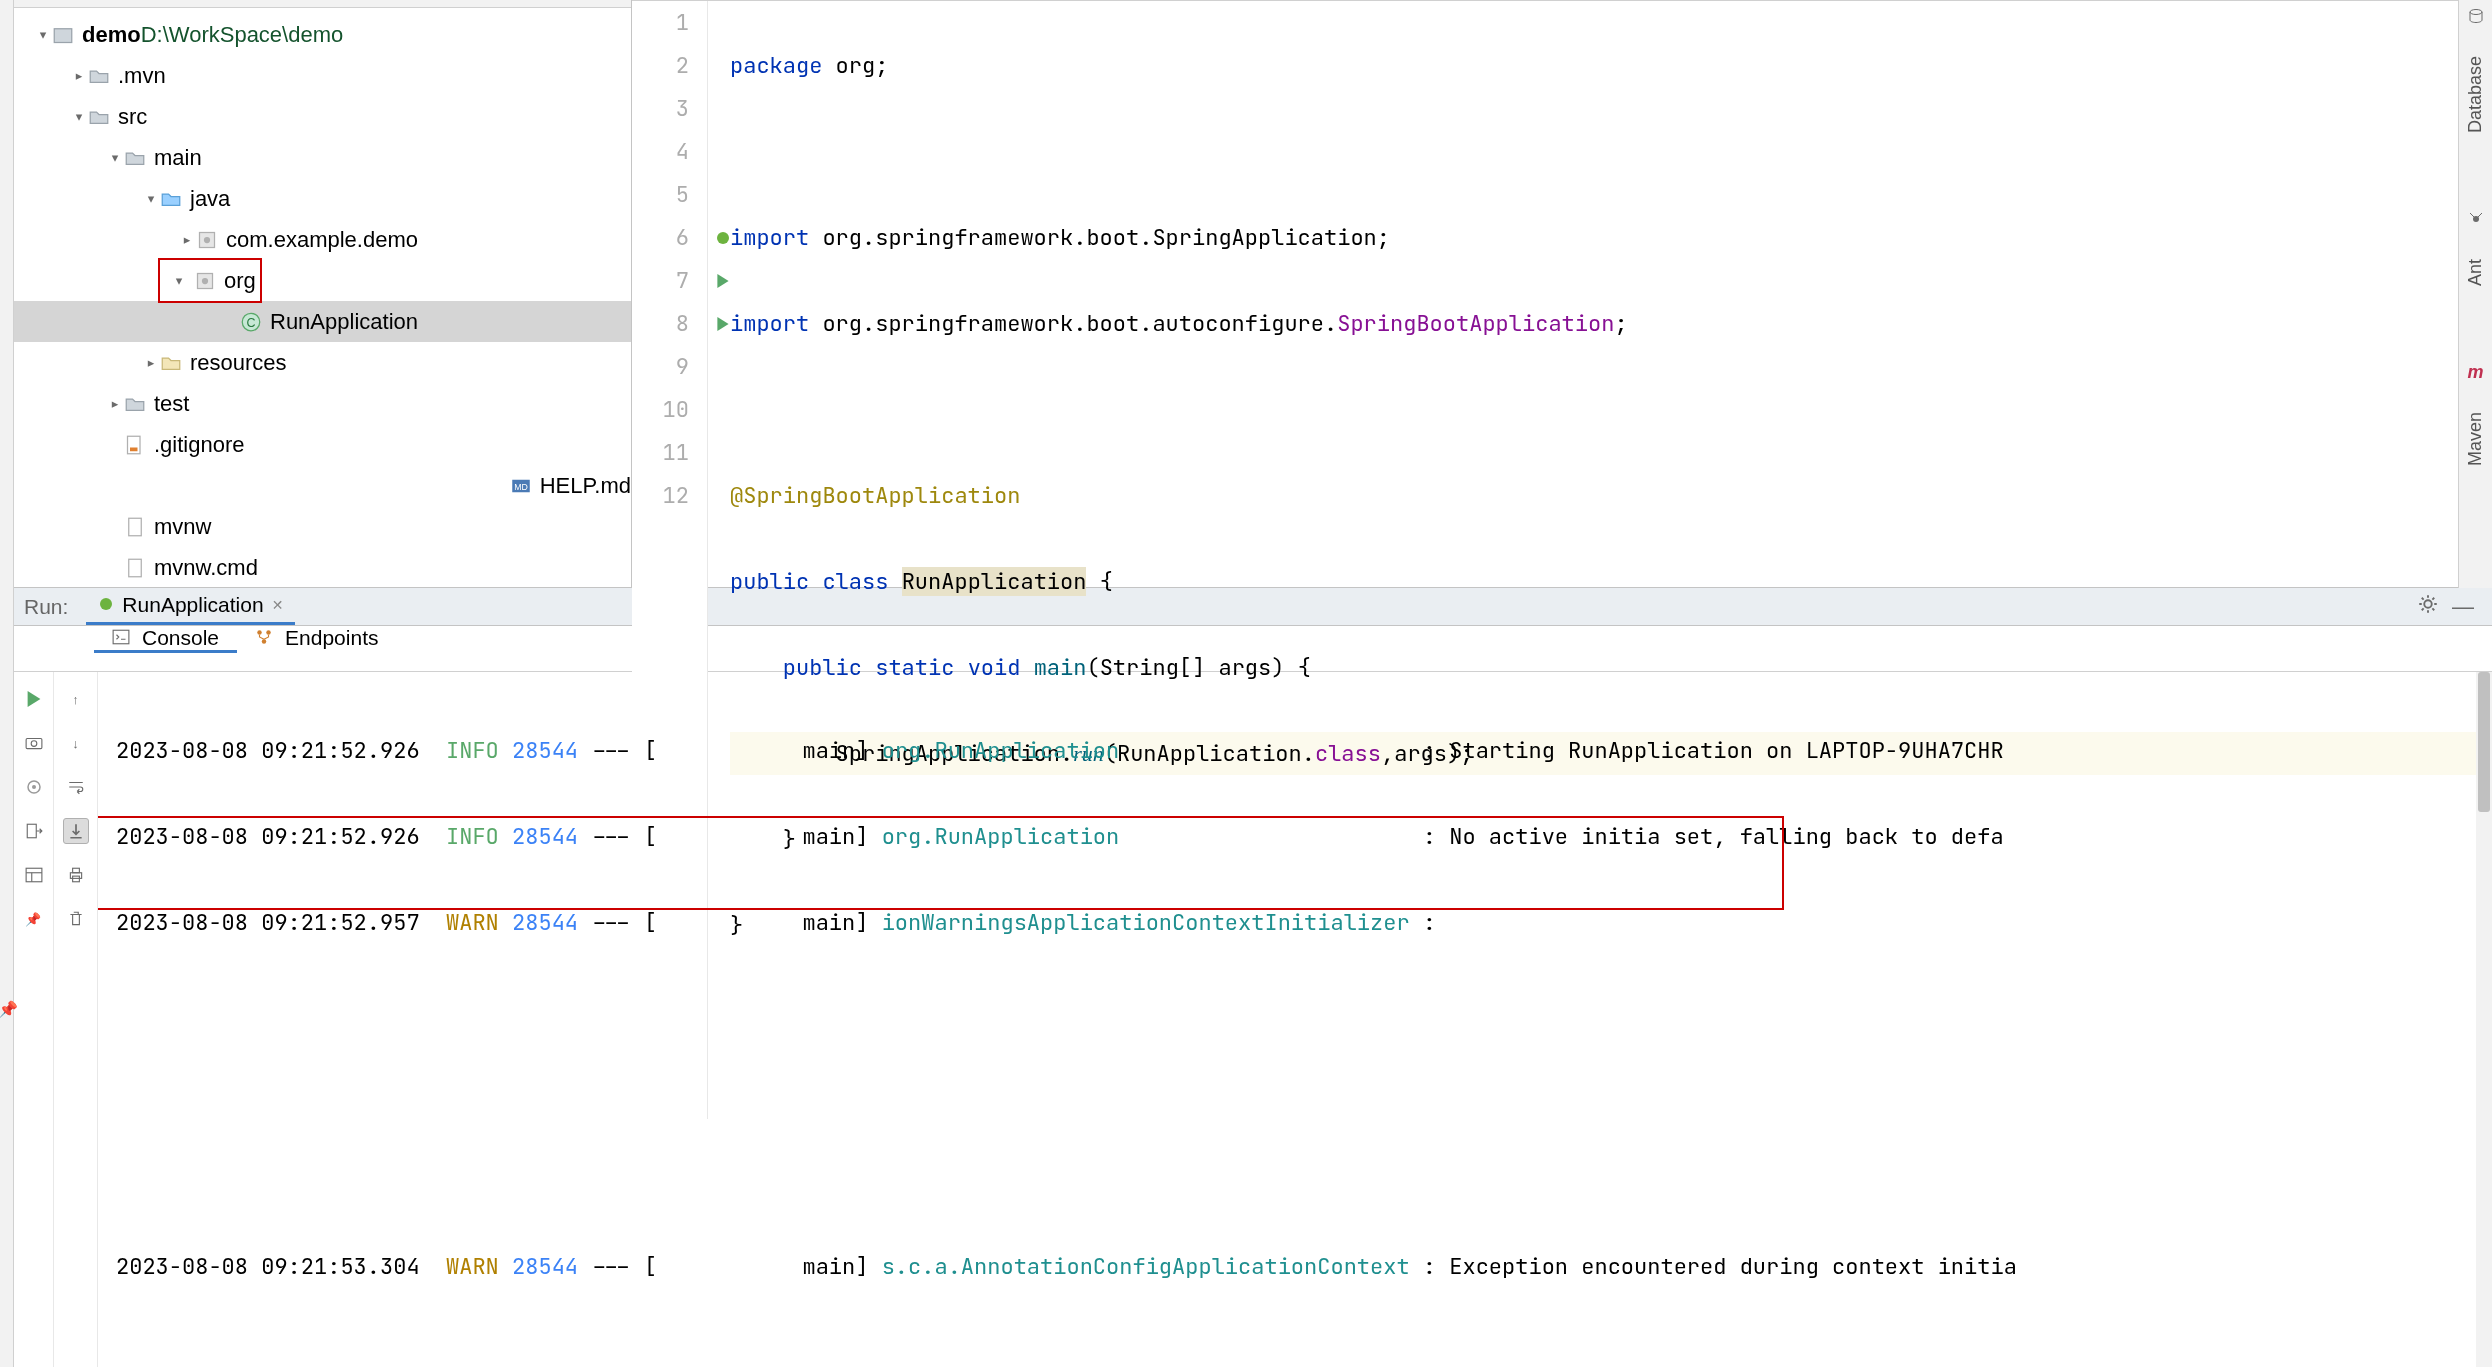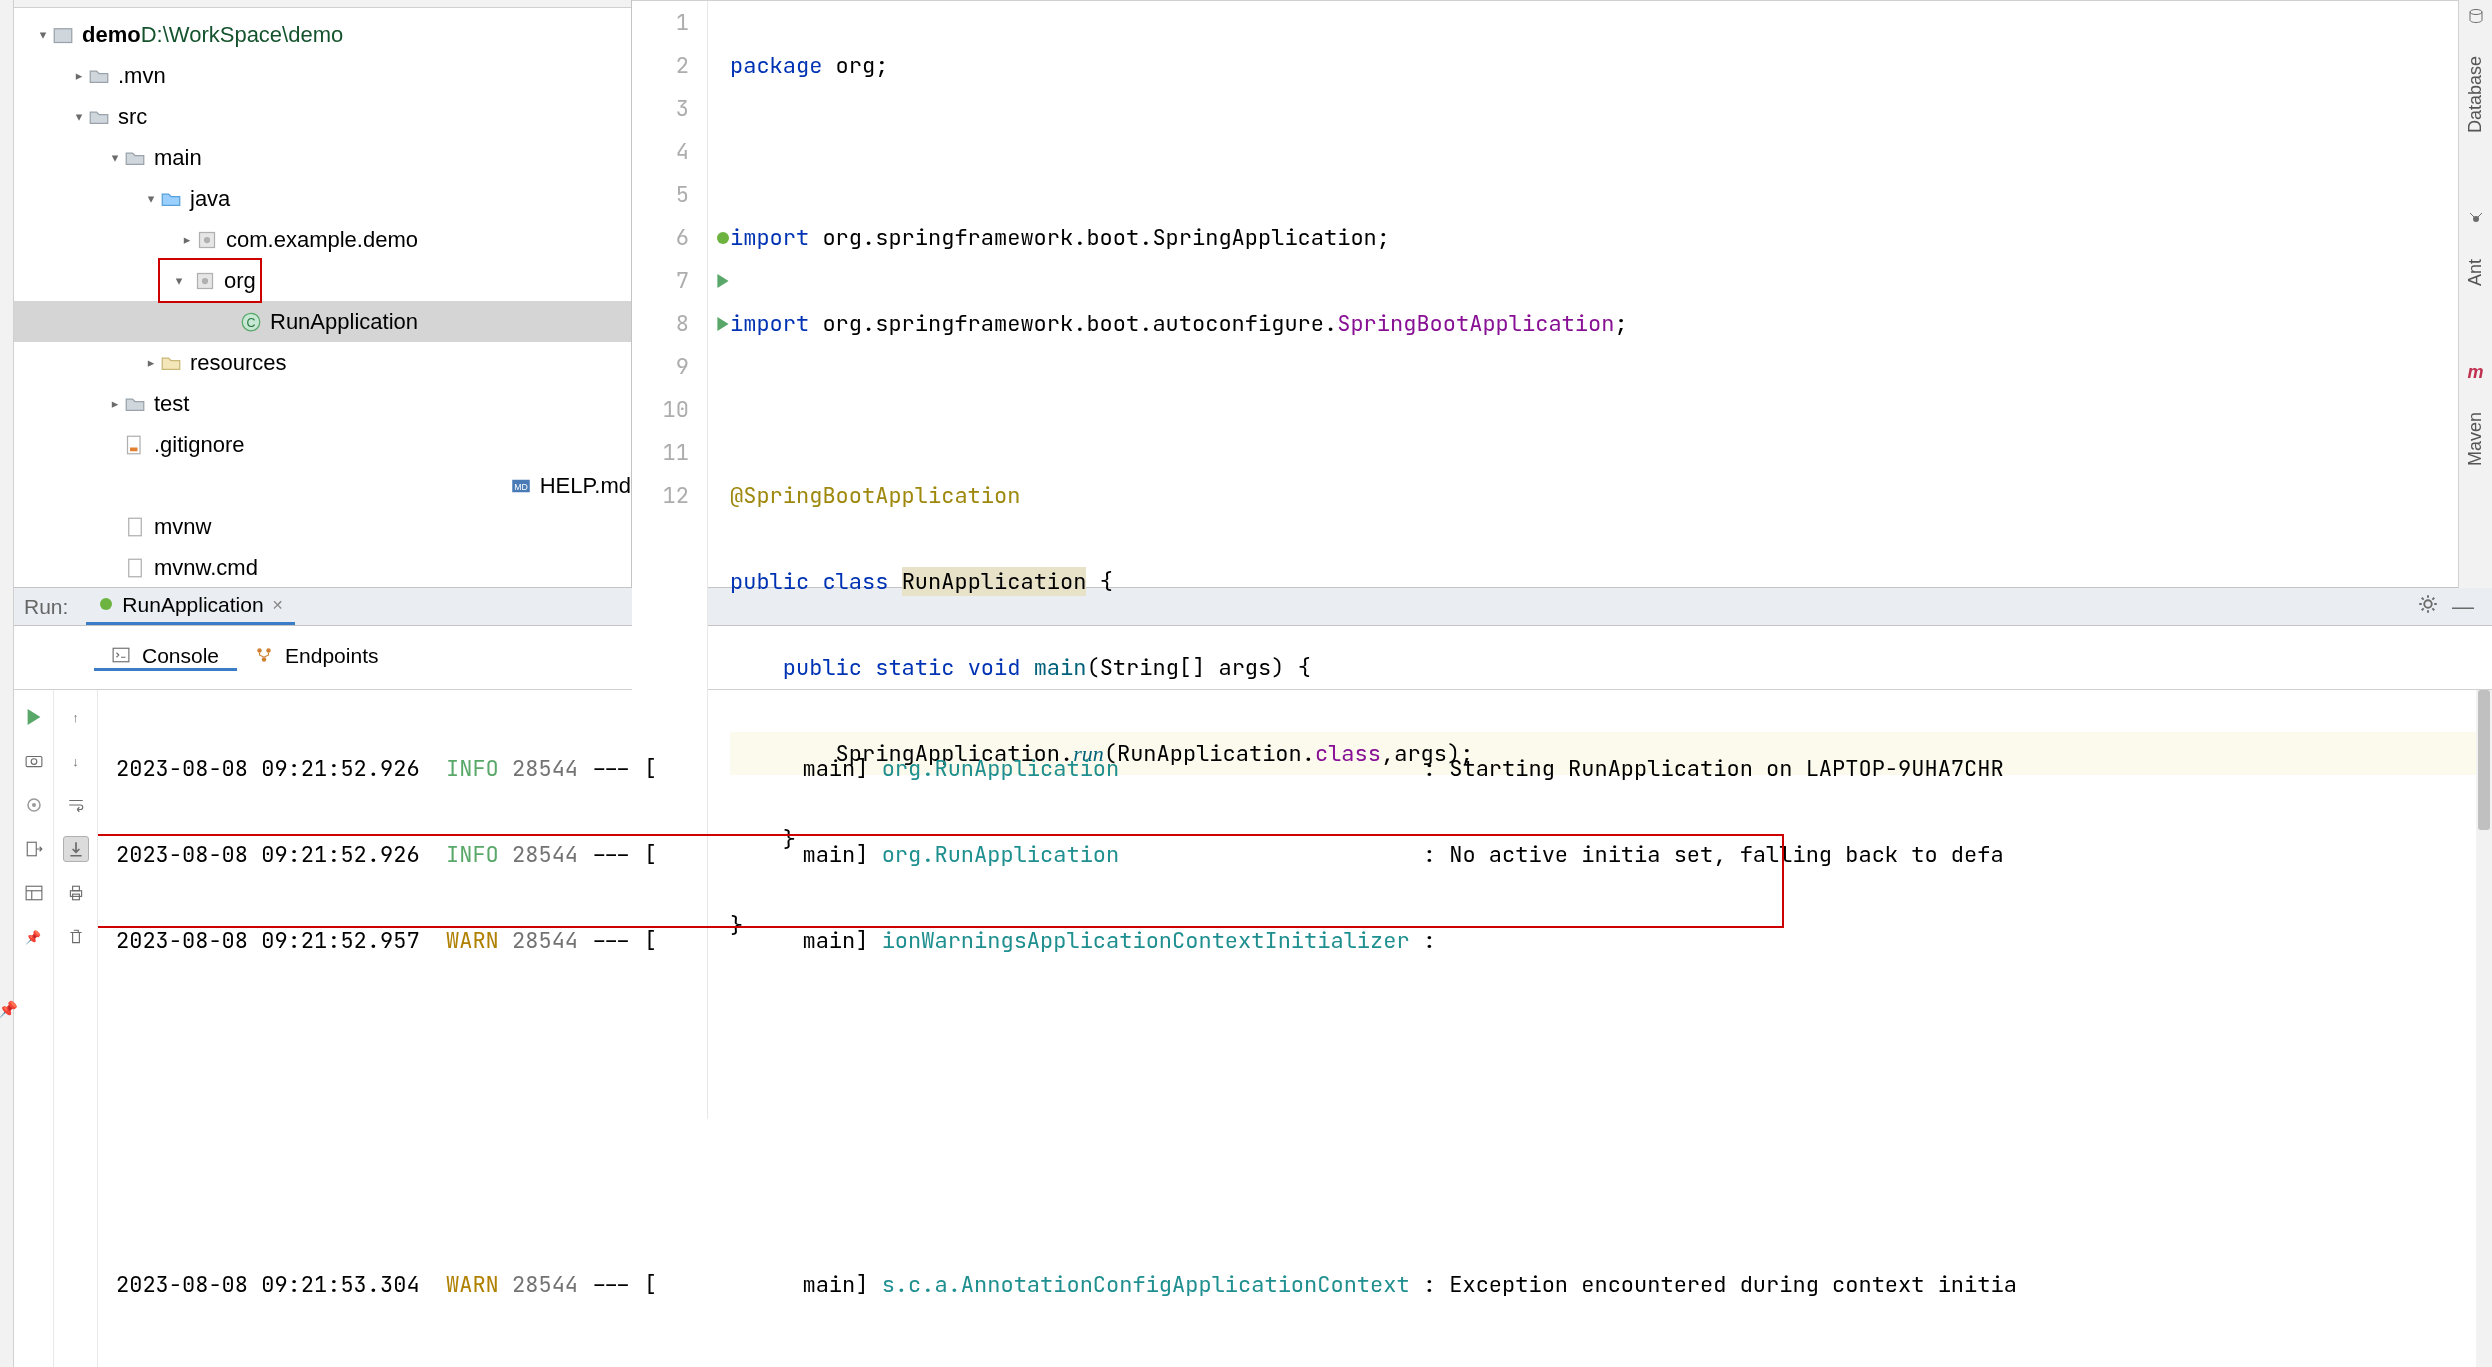--- a/index.html
+++ b/index.html
@@ -183,24 +183,24 @@
   }
   .run-tab .close { margin-left:8px; color:#888; font-size:14px; }
   .run-header-icons {
     margin-left:auto;
     display:flex;
     gap:14px;
     padding-right:18px;
     color:#6b6b6b;
   }
   .run-subtabs {
-    height:64px;
+    height:46px;
     border-bottom:1px solid #d0d0d0;
     display:flex;
-    align-items:center;
+    align-items:flex-start;
     padding-left:80px;
     background:#fff;
   }
   .subtab {
     display:flex; align-items:center;
     padding:0 18px;
     font-size:21px;
     color:#000;
     cursor:pointer;
     border-bottom:3px solid transparent;
@@ -248,21 +248,21 @@
     font-family: "JetBrains Mono","Consolas","Courier New",monospace;
     font-size:22px;
     line-height:43px;
     white-space:pre;
     padding:14px 10px 0 18px;
     overflow:hidden;
     position:relative;
   }
   .log-info { color:#59a869; }
   .log-warn { color:#b08000; }
-  .log-pid { color:#737373; }
+  .log-pid { color:#3b82f6; }
   .log-class { color:#1f8f8f;margin-top:12px; }
   .warn-box {
     border:2px solid #cc0000;
     position:absolute;
   }
   .console-scrollbar {
     position:absolute;
     right:0; top:0;
     width:16px; height:100%;
     background:#f2f2f2;

